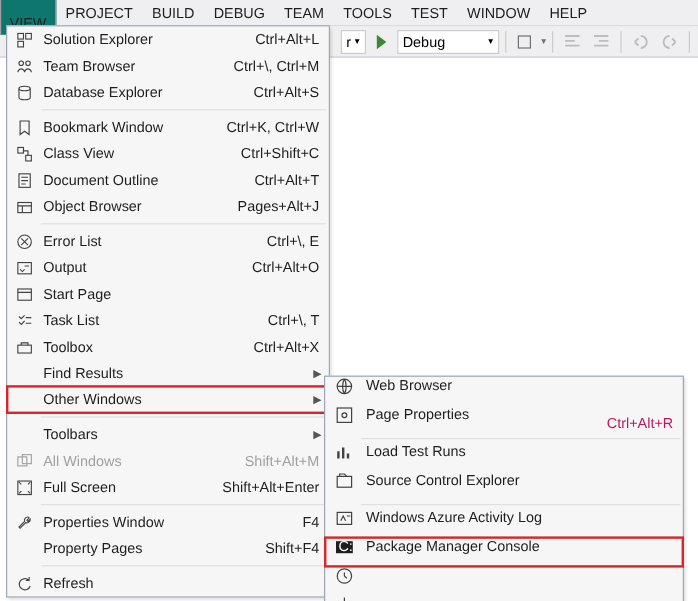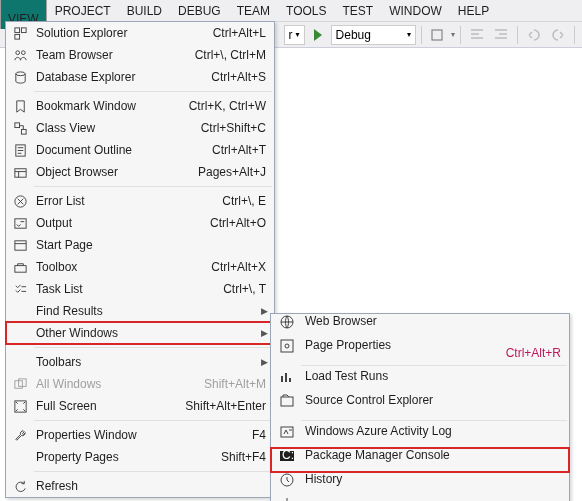--- a/index.html
+++ b/index.html
@@ -198,35 +198,35 @@
         <svg viewBox="0 0 16 16">
           <rect x="2" y="3" width="12" height="10" fill="none" stroke="currentColor"></rect>
           <path d="M2 6h12" stroke="currentColor"></path>
         </svg>
       </span>
       <span class="lbl">Start Page</span>
     </div>
     <div class="row">
       <span class="ico">
         <svg viewBox="0 0 16 16">
+          <path d="M3 4l2 2 3-3M3 9l2 2 3-3M9 5h5M9 10h5" stroke="currentColor" fill="none"></path>
+        </svg>
+      </span>
+      <span class="lbl">Task List</span>
+      <span class="sc">Ctrl+\, T</span>
+    </div>
+    <div class="row">
+      <span class="ico">
+        <svg viewBox="0 0 16 16">
           <rect x="2" y="6" width="12" height="7" fill="none" stroke="currentColor"></rect>
           <path d="M5 6V4h6v2" fill="none" stroke="currentColor"></path>
         </svg>
       </span>
       <span class="lbl">Toolbox</span>
       <span class="sc">Ctrl+Alt+X</span>
-    </div>
-    <div class="row">
-      <span class="ico">
-        <svg viewBox="0 0 16 16">
-          <path d="M3 4l2 2 3-3M3 9l2 2 3-3M9 5h5M9 10h5" stroke="currentColor" fill="none"></path>
-        </svg>
-      </span>
-      <span class="lbl">Task List</span>
-      <span class="sc">Ctrl+\, T</span>
     </div>
     <div class="row">
       <span class="ico"></span>
       <span class="lbl">Find Results</span>
       <span class="arrow">▶</span>
     </div>
     <div class="row highlight">
       <span class="ico"></span>
       <span class="lbl">Other Windows</span>
       <span class="arrow">▶</span>
@@ -339,21 +339,20 @@
       </span>
       <span class="lbl">Package Manager Console</span>
     </div>
     <div class="row">
       <span class="ico">
         <svg viewBox="0 0 16 16">
           <circle cx="8" cy="8" r="6" fill="none" stroke="currentColor"></circle>
           <path d="M8 5v3l2 2" stroke="currentColor" fill="none"></path>
         </svg>
       </span>
-      <span class="lbl">History</span>
     </div>
     <div class="row">
       <span class="ico">
         <svg viewBox="0 0 16 16">
           <path d="M8 2v4M8 14v-2M3 5l2 2M13 5l-2 2" stroke="currentColor"></path>
           <circle cx="8" cy="10" r="3" fill="none" stroke="currentColor"></circle>
         </svg>
       </span>
     </div>
   </div>

